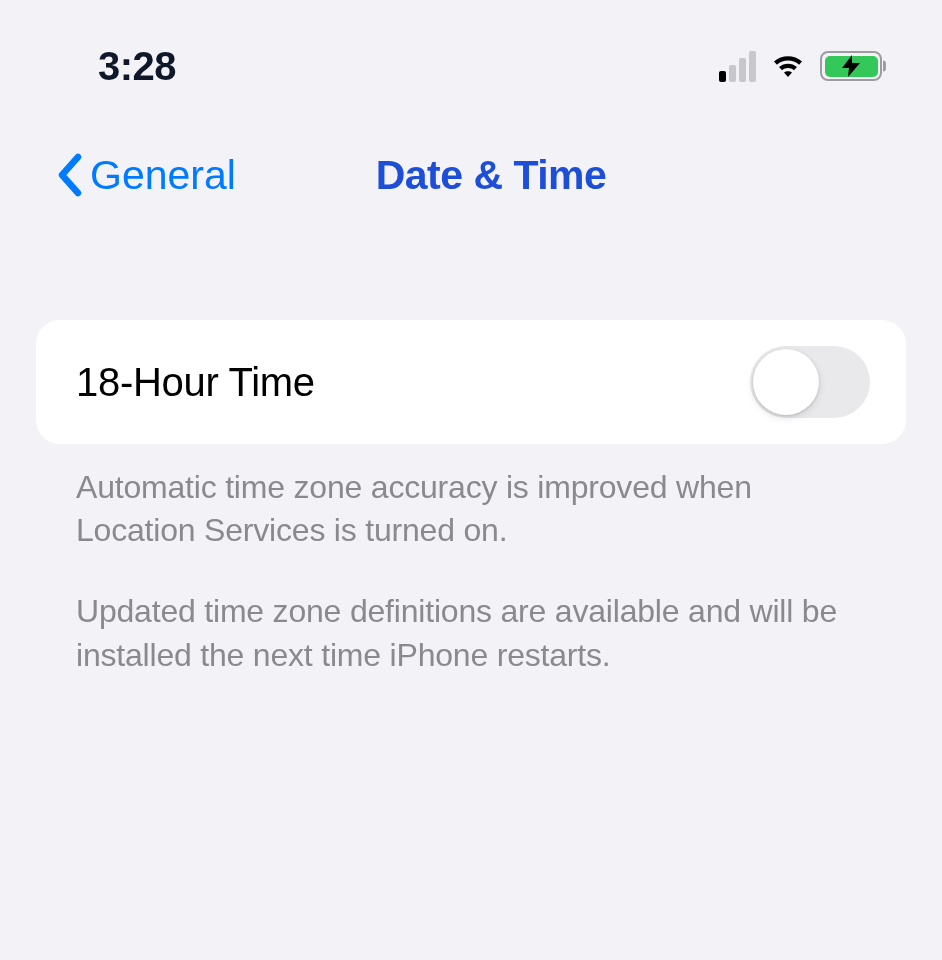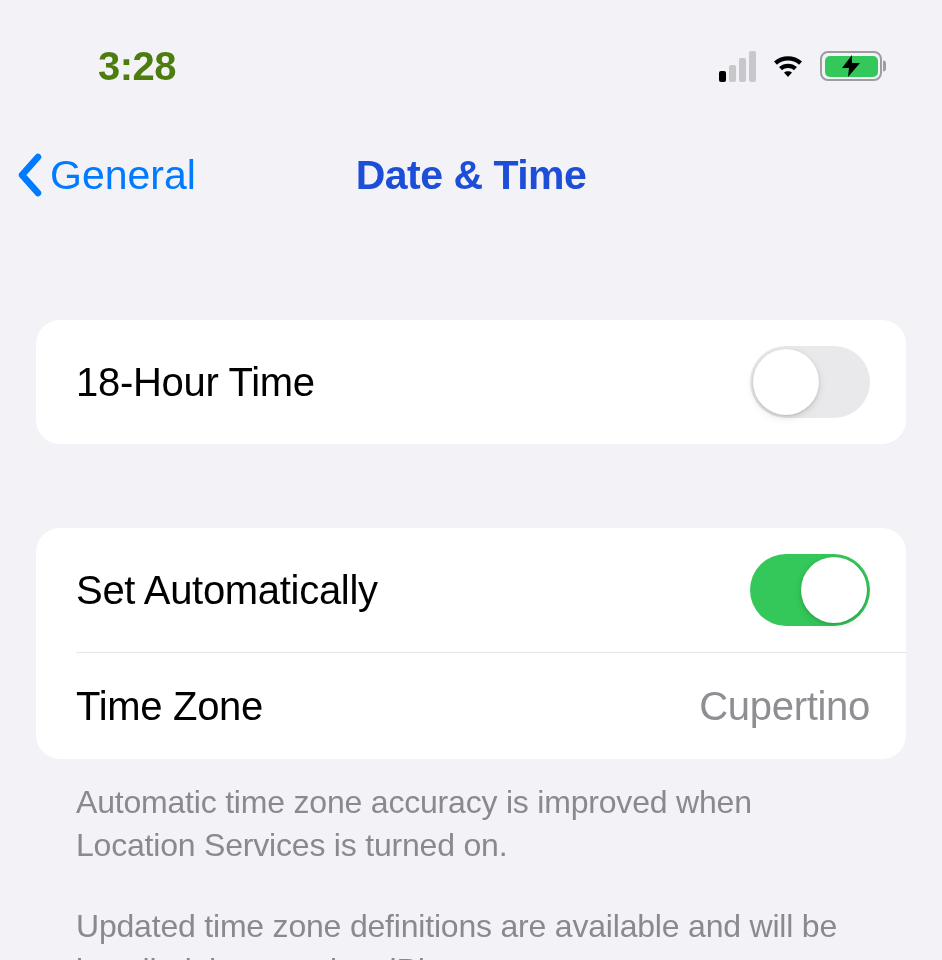--- a/index.html
+++ b/index.html
@@ -18,21 +18,21 @@
     .status-bar {
       display: flex;
       justify-content: space-between;
       align-items: center;
       padding: 32px 60px 0 98px;
       height: 100px;
     }
     .status-time {
       font-size: 40px;
       font-weight: 600;
-      color: #4d7c0f;
+      color: #0f172a;
       letter-spacing: -0.5px;
     }
     .status-right {
       display: flex;
       align-items: center;
       gap: 12px;
     }
     .signal-bars {
       display: flex;
       align-items: flex-end;
@@ -76,20 +76,21 @@
       display: flex;
       align-items: center;
       justify-content: center;
     }
     .nav-bar {
       display: flex;
       align-items: center;
       padding: 50px 5px 20px 20px;
       position: relative;
       height: 120px;
+      margin-left: 40px;
     }
     .back-button {
       display: flex;
       align-items: center;
       gap: 4px;
       color: #007aff;
       font-size: 41px;
       font-weight: 400;
       cursor: pointer;
       position: absolute;
@@ -219,32 +220,19 @@
 
   <div class="group first">
     <div class="row">
       <div class="row-label">18-Hour Time</div>
       <div class="toggle off">
         <div class="toggle-knob"></div>
       </div>
     </div>
   </div>
 
-  <div class="group second">
-    <div class="row">
-      <div class="row-label">Set Automatically</div>
-      <div class="toggle on">
-        <div class="toggle-knob"></div>
-      </div>
-    </div>
-    <div class="divider"></div>
-    <div class="row">
-      <div class="row-label">Time Zone</div>
-      <div class="row-value">Cupertino</div>
-    </div>
-  </div>
 
   <div class="footer-text">
     <p>Automatic time zone accuracy is improved when Location Services is turned on.</p>
     <p>Updated time zone definitions are available and will be installed the next time iPhone restarts.</p>
   </div>
 
 </div>
 
 </body></html>

